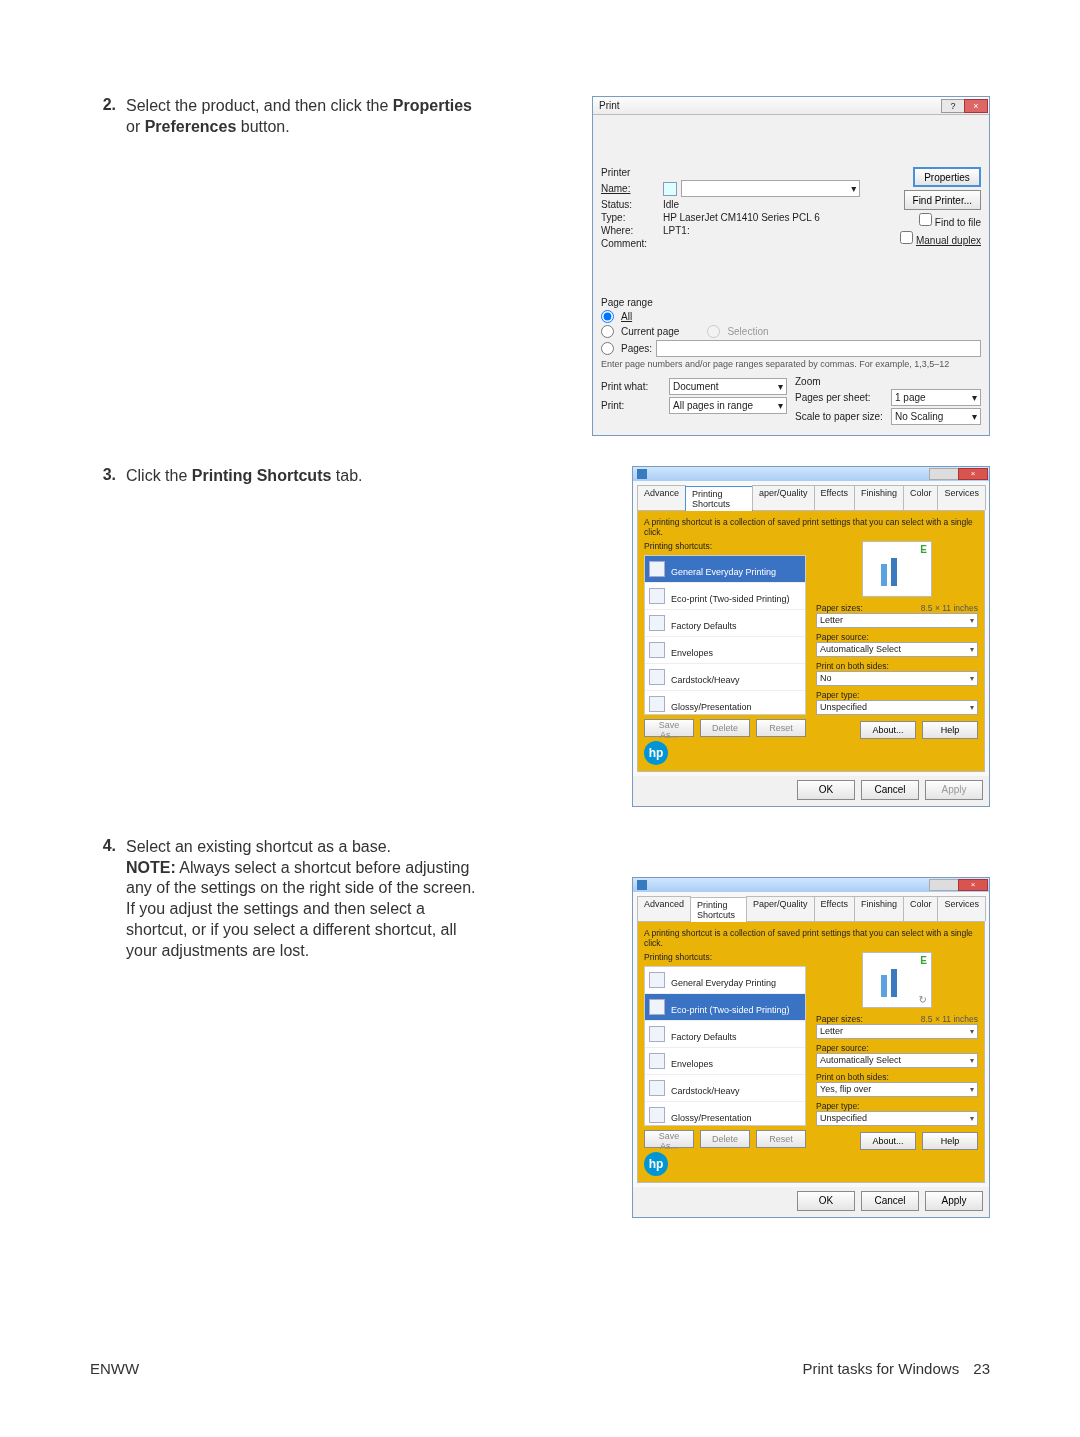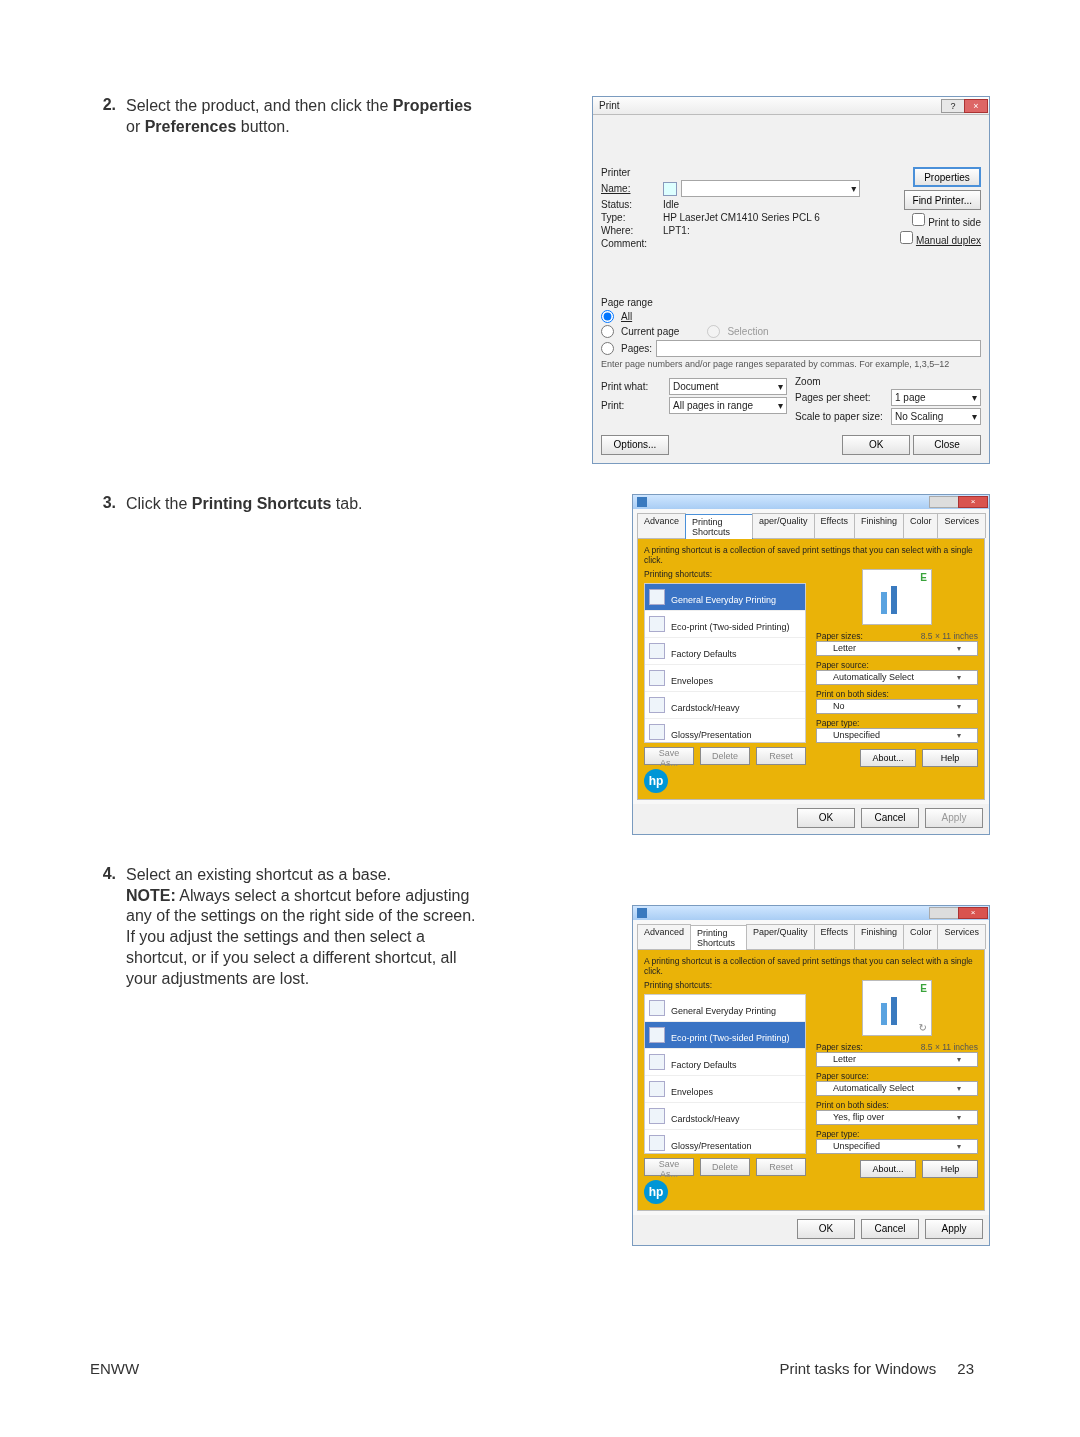--- a/index.html
+++ b/index.html
@@ -167,48 +167,48 @@
     position: relative; margin: 0 auto 6px auto;
   }
   .preview-box .bar1 { position:absolute; left:18px; top:22px; width:6px; height:22px; background:#5aa3e0; }
   .preview-box .bar2 { position:absolute; left:28px; top:16px; width:6px; height:28px; background:#3a7abf; }
   .preview-box .letter { position:absolute; right:4px; top:2px; font-size:10px; font-weight:bold; color:#39a33b; }
   .preview-box .rot { position:absolute; right:4px; bottom:2px; font-size:10px; color:#888; }
   .opt-row { margin-bottom: 4px; }
   .opt-row .olbl { font-size: 8.5px; }
   .opt-row .osel {
     width: 100%; border: 1px solid #a6a6a6; background: #fff;
-    height: 15px; font-size: 9px; padding: 0 16px;
+    height: 15px; font-size: 9px; padding: 0 3px;
     display: flex; align-items: center; justify-content: space-between;
   }
   .opt-row .osel::after { content: "▾"; font-size: 8px; color: #555; }
   .opt-row .dim { float: right; font-size: 8.5px; color: #555; }
   .hp-logo {
     width: 24px; height: 24px; border-radius: 50%;
     background: #0096d6; color: #fff; font-weight: bold;
     font-size: 12px; display: flex; align-items: center; justify-content: center;
     margin-top: 4px;
   }
   .props-foot { display: flex; justify-content: flex-end; gap: 6px; padding: 4px 6px 6px; background:#f1f1f1; }
   .props-foot .pd-btn { min-width: 58px; height: 20px; font-size: 10px; }
   .props-foot .pd-btn.dis { color: #999; }
   .help-row { display:flex; justify-content: flex-end; gap:6px; margin-top:6px; }
   .help-row .pd-btn { min-width:56px; height:18px; font-size:9px; }
 
   
   .page-footer {
     position: absolute;
     bottom: 60px;
-    left: 90px; right: 106px;
+    left: 90px; right: 90px;
     display: flex;
     justify-content: space-between;
     font-size: 15px;
     color: #333;
   }
-  .page-footer .pnum { margin-left: 17px; }
+  .page-footer .pnum { margin-left: 10px; }
   .underline { text-decoration: underline; }
 </style>
 </head>
 <body>
 
 <div class="page">
 
 <div class="step-row">
   <div class="step-num">2.</div>
   <div class="step-text">
@@ -247,21 +247,21 @@
                     <span class="lbl">Where:</span>
                     <span>LPT1:</span>
                   </div>
               <div class="pd-field-row">
                     <span class="lbl">Comment:</span>
                   </div>
             </div>
             <div class="pd-col" style="flex:1;display:flex;flex-direction:column;align-items:flex-end;gap:3px;">
               <button class="pd-btn hl">Properties</button>
               <button class="pd-btn">Find Printer...</button>
-              <label><input type="checkbox" class="pd-check" style=""><span>Print to side</span></label>
+              <label><input type="checkbox" class="pd-check" style=""><span>Find to file</span></label>
               <label><input type="checkbox" class="pd-check" style=""><span class="underline">Manual duplex</span></label>
             </div>
           </div>
         </div>
 
         <div class="pd-group-row">
           <div class="pd-col">
             <div class="pd-label">Page range</div>
             <div class="pd-field-row">
                   <input type="radio" class="pd-radio" checked="" style="">
@@ -309,27 +309,20 @@
                     <span>▾</span>
                   </div>
             </div>
             <div class="pd-field-row">
               <span style="flex:1">Scale to paper size:</span>
               <div class="pd-select" style="width:90px;display:flex;align-items:center;justify-content:space-between;">
                     <span>No Scaling</span>
                     <span>▾</span>
                   </div>
             </div>
-          </div>
-        </div>
-        <div class="pd-bottom">
-          <button class="pd-btn">Options...</button>
-          <div>
-            <button class="pd-btn">OK</button>
-            <button class="pd-btn">Close</button>
           </div>
         </div>
       </div>
     </div>
   </div>
 </div>
 
 <div class="step-row">
   <div class="step-num">3.</div>
   <div class="step-text">

